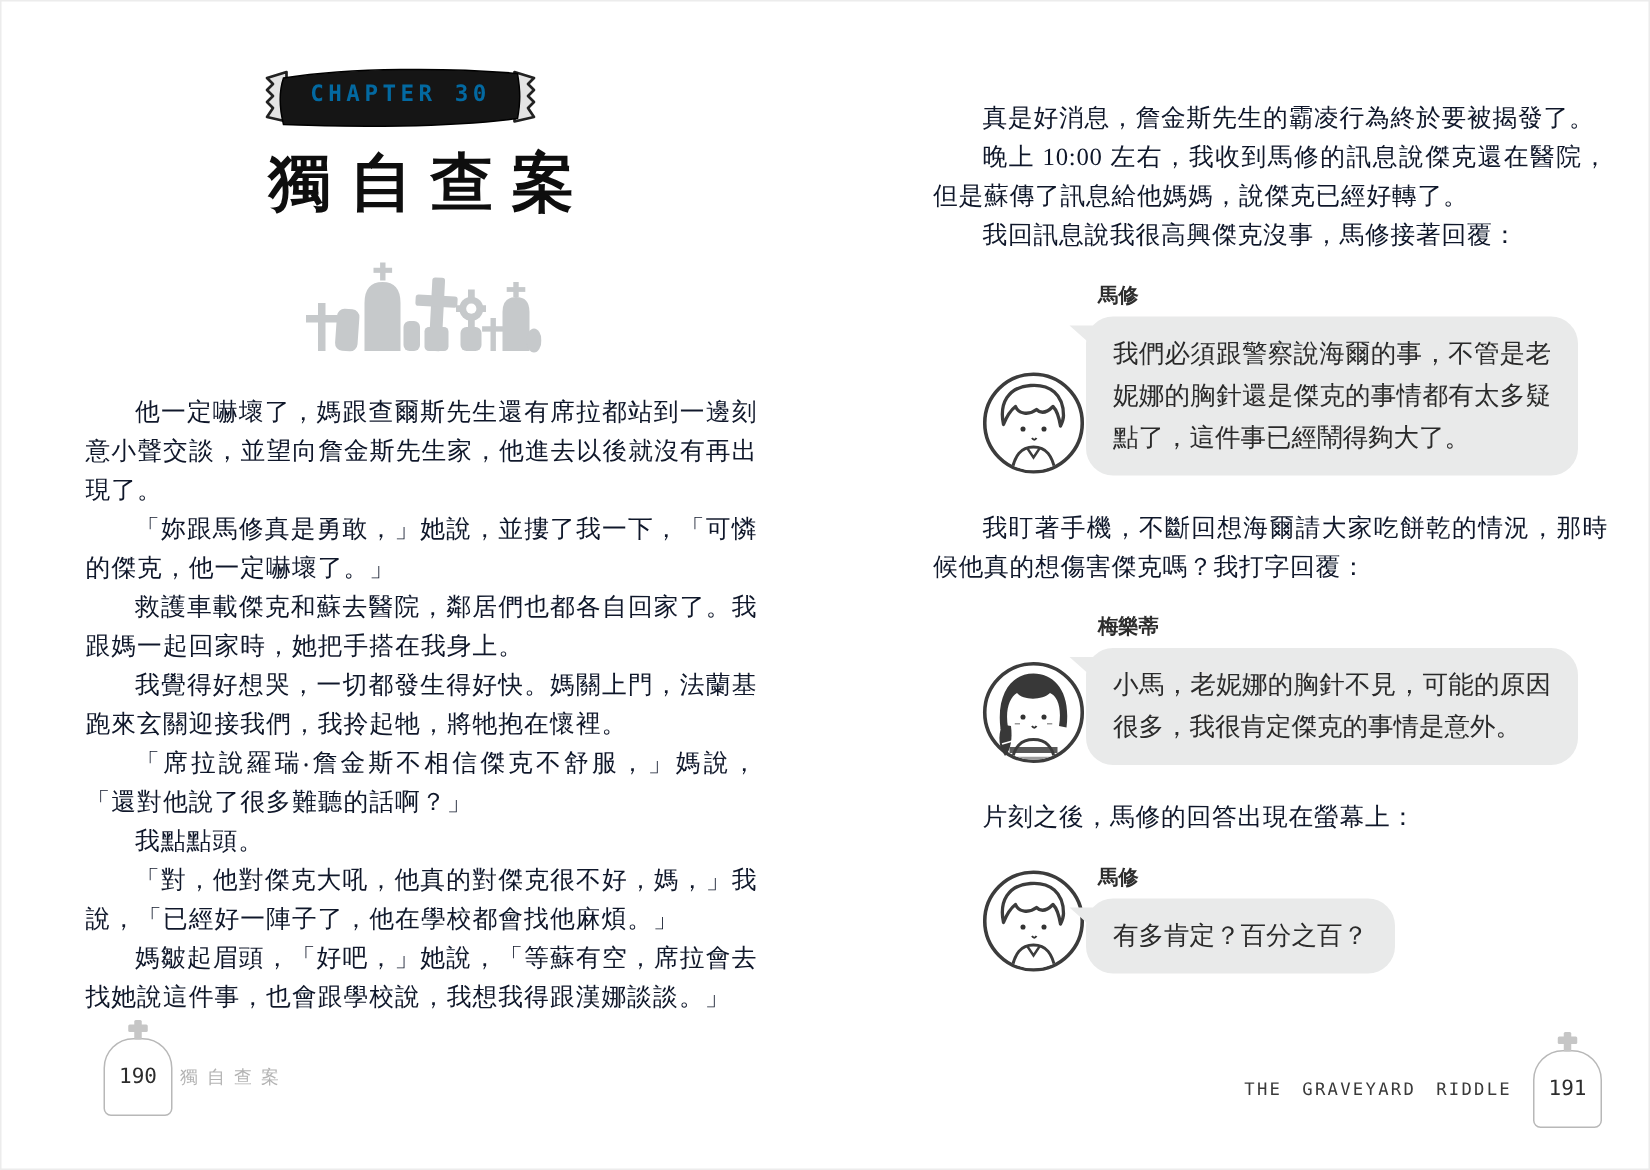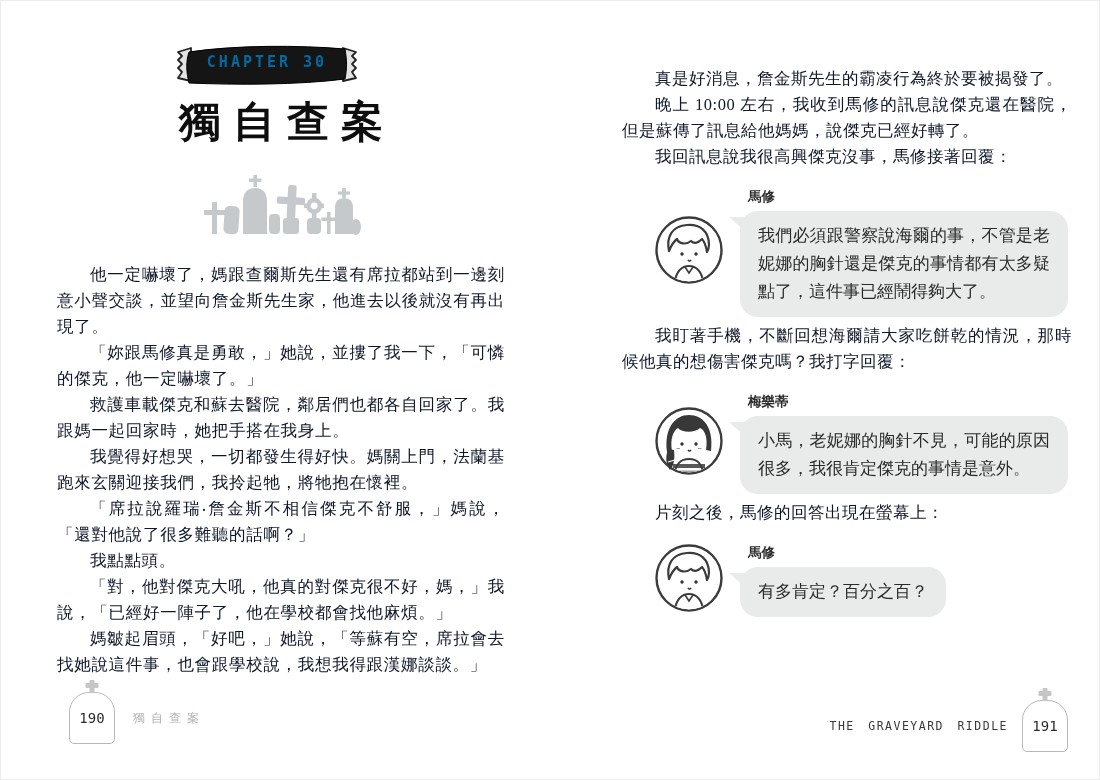--- a/index.html
+++ b/index.html
@@ -31,40 +31,40 @@
   
   .left-body{position:absolute;top:262px;left:0;width:448px;}
   p.body-p{
     margin:0;text-indent:2em;font-size:16.5px;line-height:26px;
     text-align:justify;letter-spacing:0.7px;color:#0f172a;
   }
   .page-right p.body-p{letter-spacing:0.5px;}
   .right-flow{position:absolute;top:66px;left:0;width:450px;}
 
   
-  .chat{display:flex;gap:16px;margin:13px 0 6px 32px;align-items:center;}
+  .chat{display:flex;margin:13px 0 22px 32px;align-items:flex-end;}
   .avatar{flex:0 0 70px;height:70px;}
   .chat-col{display:flex;flex-direction:column;align-items:flex-start;}
   .chat-name{
     font-family:"Liberation Sans","DejaVu Sans",sans-serif;font-weight:bold;
     font-size:13.5px;color:#2d2d2d;margin:5px 0 5px 8px;
   }
   .bubble{
     position:relative;background:#e9eaea;border-radius:18px;
     padding:11px 18px;font-size:17px;line-height:28px;max-width:292px;
     color:#2a2a2a;text-align:justify;
   }
   .bubble-tail{
     position:absolute;left:-11px;top:6px;width:0;height:0;border-style:solid;
     border-width:0 18px 16px 0;
     border-color:transparent #e9eaea transparent transparent;
   }
 
   
-  .footer-left{position:absolute;left:12px;top:692px;display:flex;align-items:center;gap:18px;}
+  .footer-left{position:absolute;left:12px;top:692px;display:flex;align-items:center;gap:5px;}
   .footer-right{position:absolute;right:4px;top:700px;display:flex;align-items:center;gap:14px;}
   .tombstone{
     position:relative;width:44px;height:50px;background:#fff;
     border:1.6px solid #b8b8b8;border-radius:20px 20px 5px 5px;
     display:flex;align-items:center;justify-content:center;
     font-family:"DejaVu Sans Mono",monospace;font-size:14px;color:#2c2c2c;
   }
   .ts-cross{
     position:absolute;top:-13px;left:50%;transform:translateX(-50%);
     width:5px;height:13px;background:#c6c6c6;border-radius:1px;

